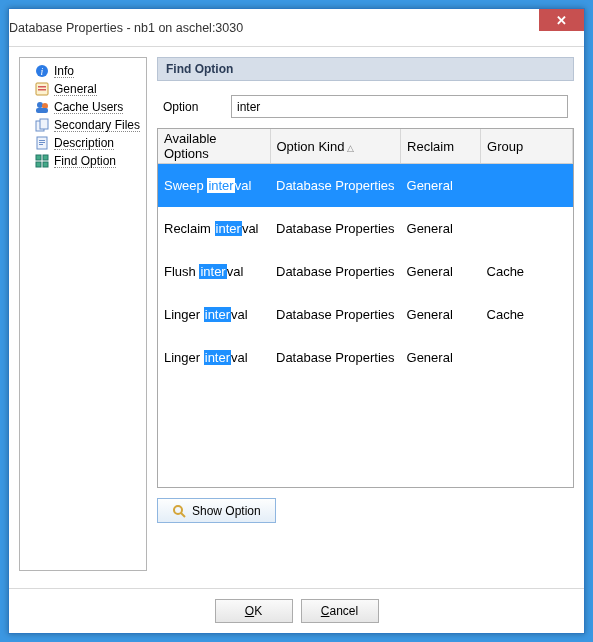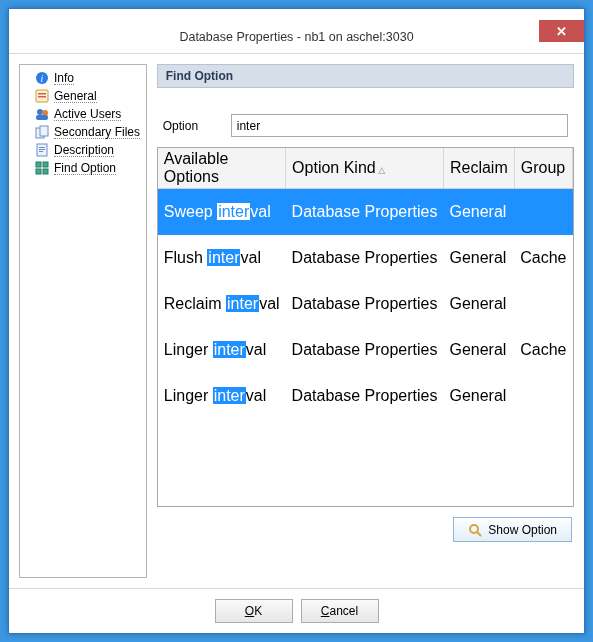--- a/index.html
+++ b/index.html
@@ -20,24 +20,23 @@
     border: 1px solid #2b79c3;
     display: flex;
     flex-direction: column;
     box-shadow: 0 0 6px rgba(0,0,0,0.3);
   }
   .titlebar {
     height: 38px;
     background: #fff;
     display: flex;
     align-items: center;
-    justify-content: center;
+    justify-content: flex-start;
     position: relative;
     border-bottom: 1px solid #d9d9d9;
-    margin-top: 11px;
   }
   .titlebar-title {
     color: #333;
     font-size: 12.5px;
   }
   .close-btn {
     position: absolute;
     right: 0; top: 0;
     width: 45px;
     height: 22px;
@@ -90,42 +89,42 @@
     border: 1px solid #b8c4d4;
     padding: 4px 8px;
     font-weight: bold;
     color: #2b3c57;
     font-size: 12px;
   }
   .option-row {
     display: flex;
     align-items: center;
     gap: 10px;
-    padding: 26px 6px 10px 6px;
+    padding: 14px 6px 10px 6px;
   }
   .option-row label {
     width: 58px;
   }
   .option-input {
     flex: 1;
     border: 1px solid #a9a9a9;
     padding: 3px 5px;
     font-size: 12px;
     height: 23px;
   }
   .table-wrap {
     border: 1px solid #a9a9a9;
     height: 360px;
     overflow: hidden;
     background: #fff;
   }
   table {
     width: 100%;
     border-collapse: collapse;
-    font-size: 16px;
+    font-size: 13px;
   }
   thead th {
     background: #f4f4f4;
     border-right: 1px solid #d7d7d7;
     border-bottom: 1px solid #cfcfcf;
     text-align: left;
     font-weight: normal;
     padding: 2px 6px;
     height: 20px;
   }
@@ -147,21 +146,21 @@
     background: #1e90ff;
     color: #fff;
     padding: 0 1px;
   }
   tbody tr.selected .hl {
     background: #fff;
     color: #1e90ff;
   }
   .showopt-row {
     display: flex;
-    justify-content: flex-end;
+    justify-content: flex-start;
     padding: 10px 2px 0 0;
   }
   .showopt-btn {
     border: 1px solid #8fb6e0;
     background: linear-gradient(#fdfefe,#e4eef8);
     height: 25px;
     padding: 0 14px;
     display: flex;
     align-items:center;
     gap: 6px;
@@ -220,21 +219,21 @@
         <span class="dotted">General</span>
       </div>
       <div class="side-item">
         <span class="side-icon">
           <svg width="14" height="14">
               <circle cx="5" cy="5" r="3" fill="#3a7bd5"></circle>
               <circle cx="10" cy="6" r="3" fill="#e87a3a"></circle>
               <rect x="1" y="8" width="12" height="5" rx="2" fill="#3a7bd5"></rect>
             </svg>
         </span>
-        <span class="dotted">Active Users</span>
+        <span class="dotted">Cache Users</span>
       </div>
       <div class="side-item">
         <span class="side-icon">
           <svg width="14" height="14">
               <rect x="1" y="3" width="8" height="10" fill="#eef3fb" stroke="#6b8fc9"></rect>
               <rect x="5" y="1" width="8" height="10" fill="#eef3fb" stroke="#6b8fc9"></rect>
             </svg>
         </span>
         <span class="dotted">Secondary Files</span>
       </div>
@@ -281,30 +280,30 @@
             </tr>
           </thead>
           <tbody>
             <tr class="selected">
               <td><span>Sweep </span><span class="hl">inter</span><span>val</span></td>
               <td>Database Properties</td>
               <td>General</td>
               <td></td>
             </tr>
             <tr>
+              <td><span>Reclaim </span><span class="hl">inter</span><span>val</span></td>
+              <td>Database Properties</td>
+              <td>General</td>
+              <td></td>
+            </tr>
+            <tr>
               <td><span>Flush </span><span class="hl">inter</span><span>val</span></td>
               <td>Database Properties</td>
               <td>General</td>
               <td>Cache</td>
-            </tr>
-            <tr>
-              <td><span>Reclaim </span><span class="hl">inter</span><span>val</span></td>
-              <td>Database Properties</td>
-              <td>General</td>
-              <td></td>
             </tr>
             <tr>
               <td><span>Linger </span><span class="hl">inter</span><span>val</span></td>
               <td>Database Properties</td>
               <td>General</td>
               <td>Cache</td>
             </tr>
             <tr>
               <td><span>Linger </span><span class="hl">inter</span><span>val</span></td>
               <td>Database Properties</td>

